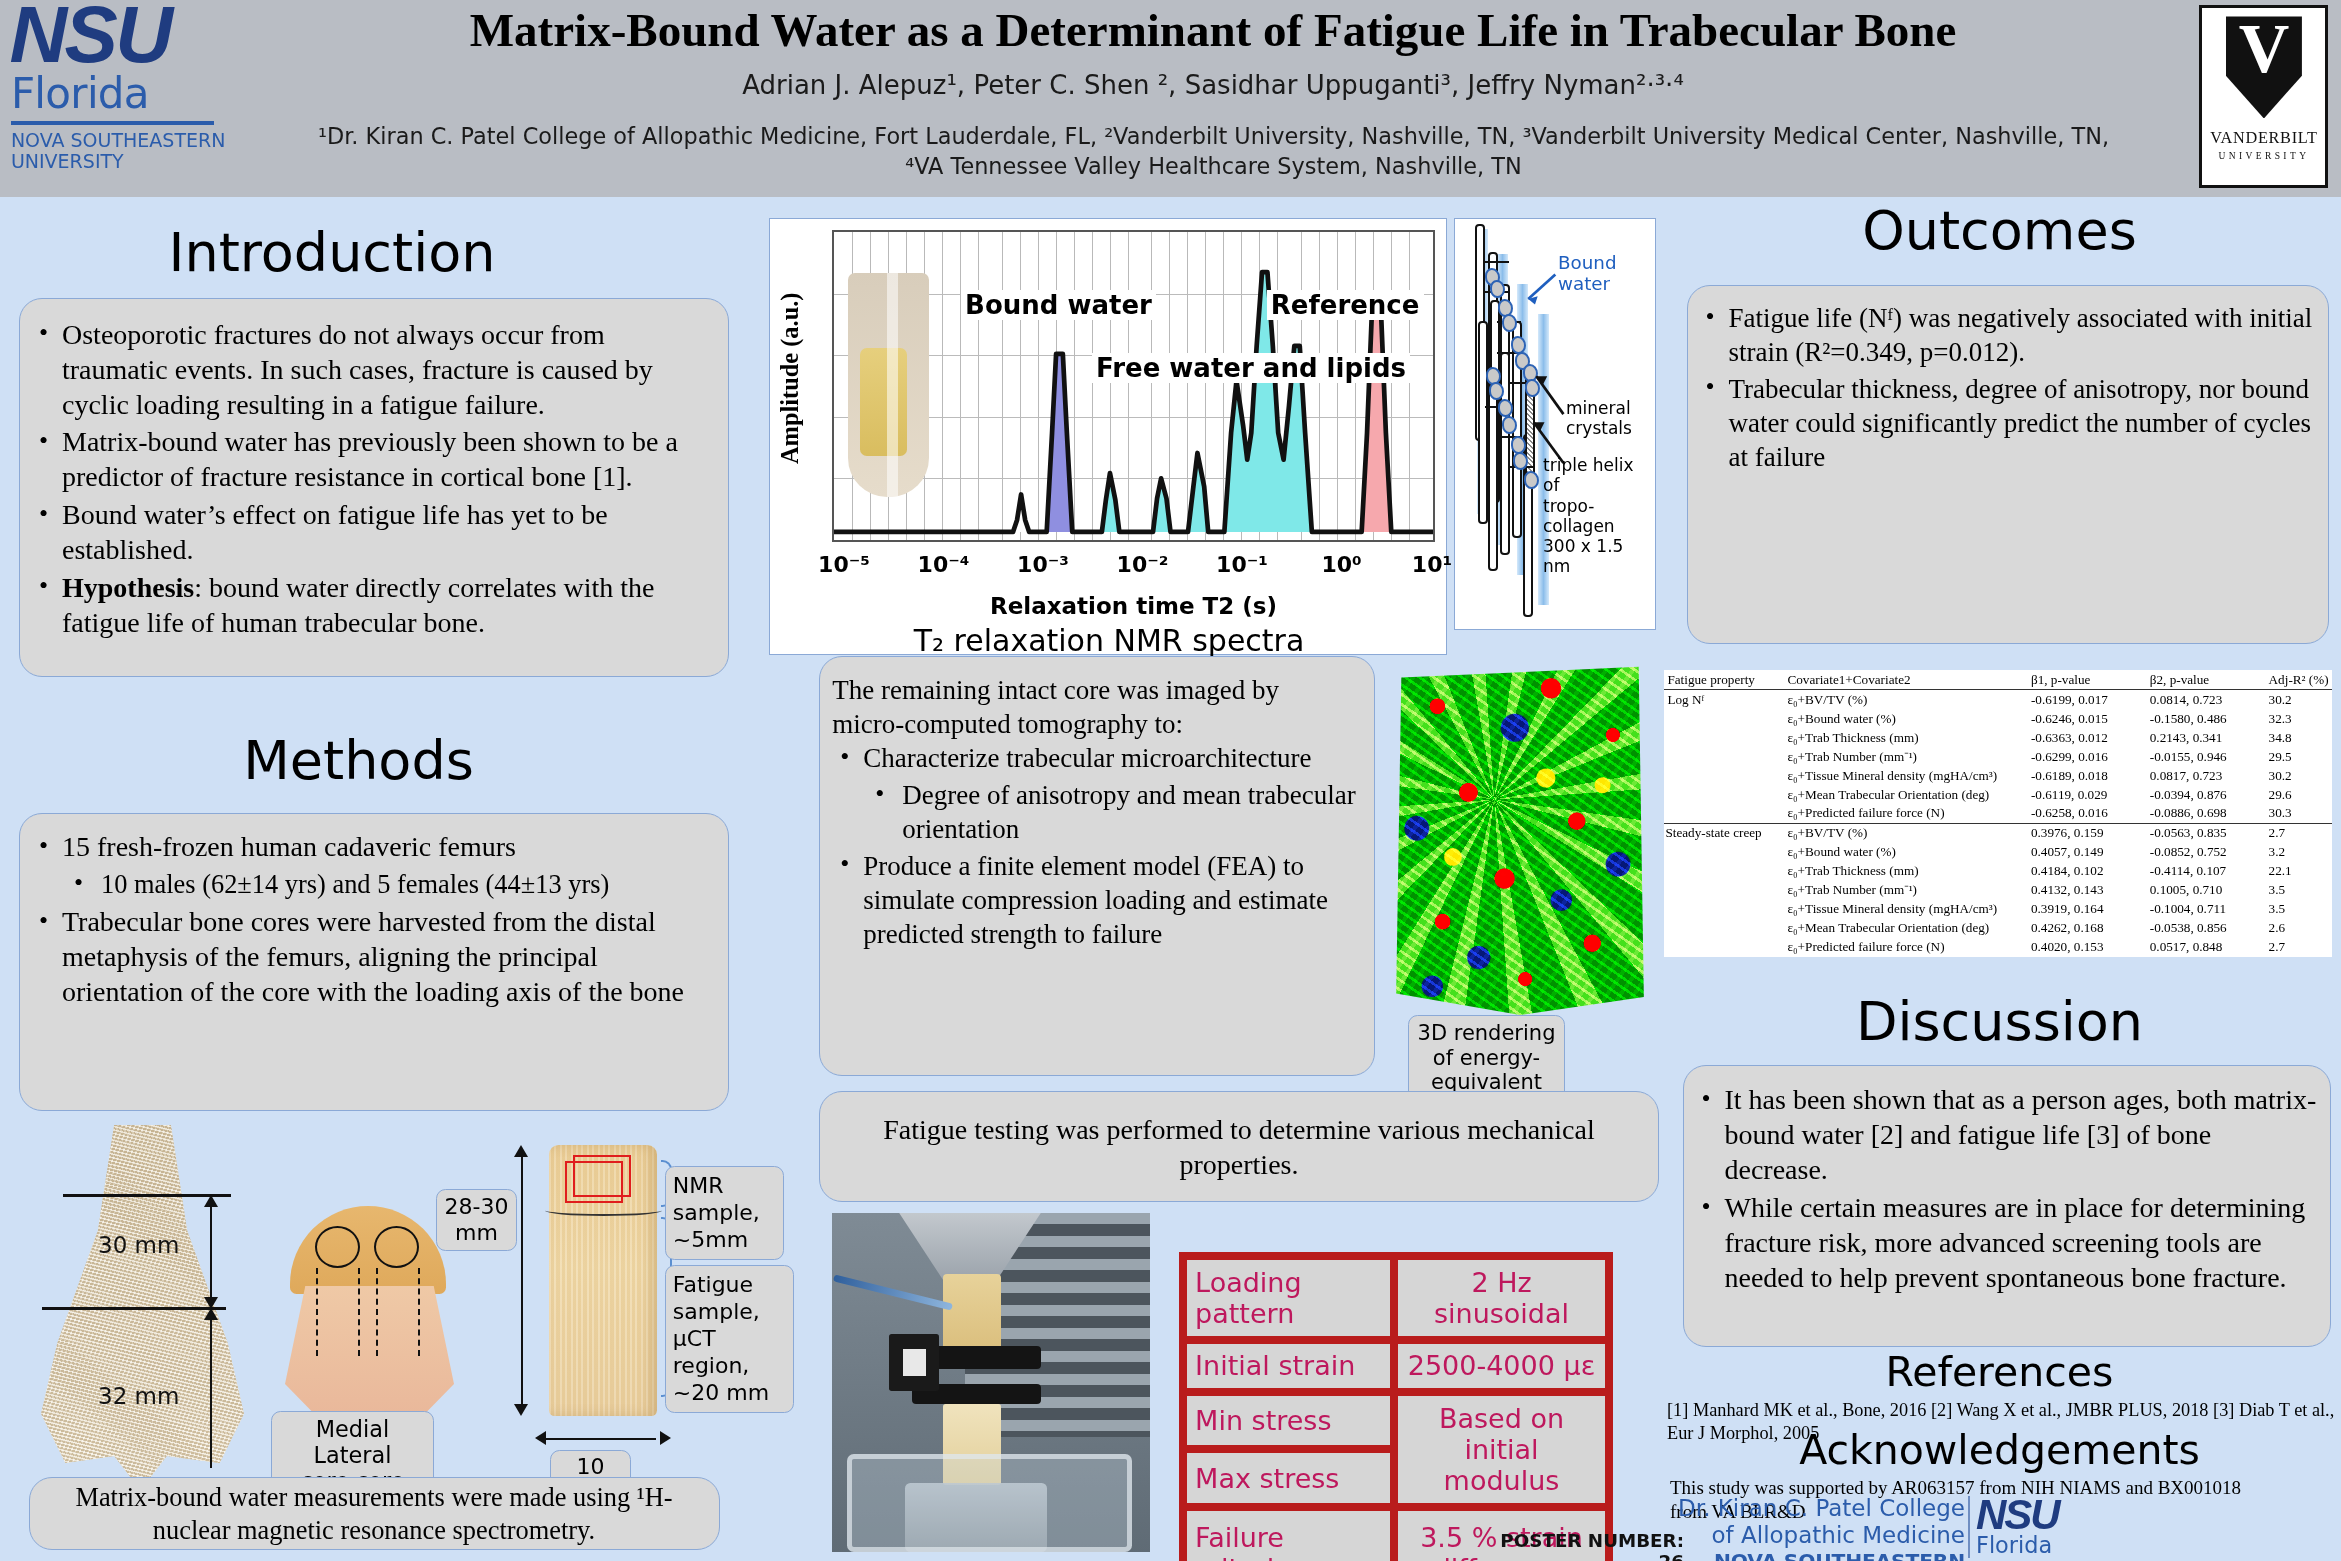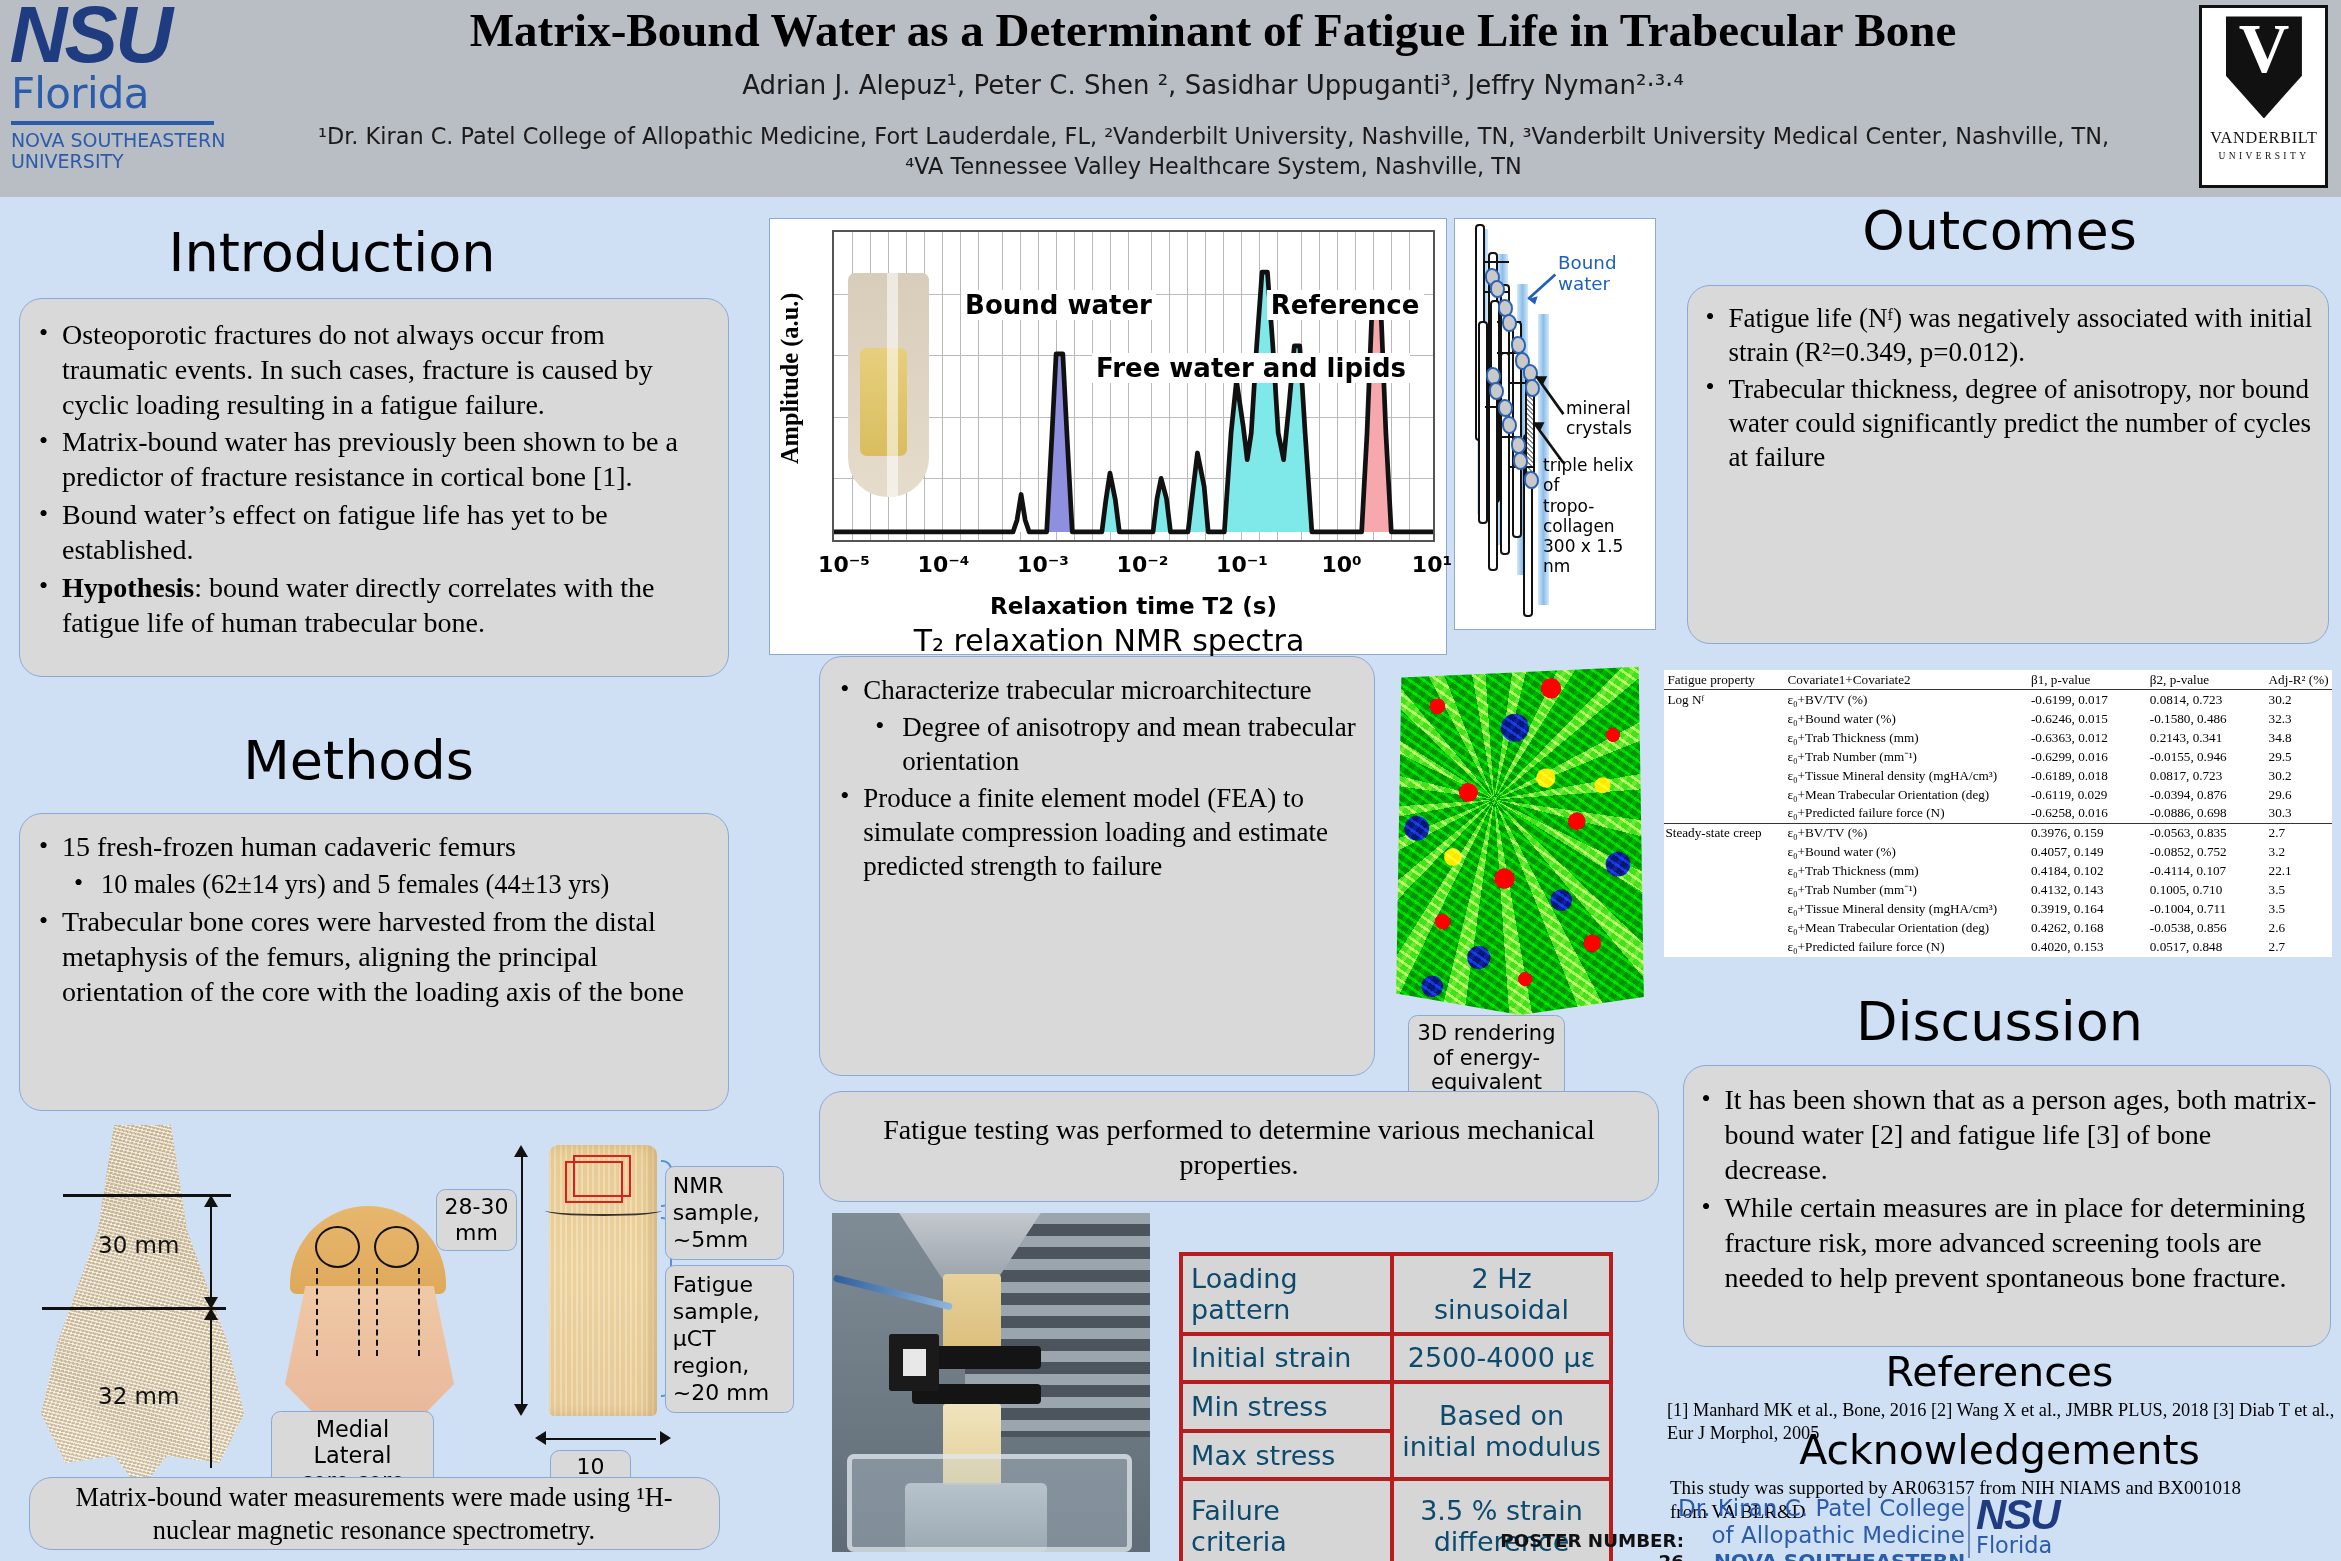--- a/index.html
+++ b/index.html
@@ -299,21 +299,21 @@
   #rig .spec2 { position:absolute; left:111px; top:191px; width:58px; height:81px;
     background:linear-gradient(#f0e3bd,#e2cf9a); border-radius:2.7px; }
   #rig .base { position:absolute; left:73px; top:270px; width:142px; height:69px;
     background:linear-gradient(#b9c2c9,#8e989f); border-radius:5.4px; opacity:.9; }
   #rig .tub { position:absolute; left:15px; top:241px; width:285px; height:98px;
     border:5.4px solid rgba(225,232,238,.7); border-radius:6.8px; background:rgba(200,214,226,.32); }
 
   
   #load-table { position:absolute; left:1179px; top:1252px; width:434px; border-collapse:collapse;
     font-family:"DejaVu Sans", sans-serif; }
-  #load-table td { border:4px solid #b91c1c; background:#d6d6d6; font-size:27px; color:#0c4a6e;
+  #load-table td { border:8px solid #b91c1c; background:#d6d6d6; font-size:27px; color:#be185d;
     padding:6.8px 8.1px; line-height:31px; }
   #load-table td.lc { text-align:left; width:211px; }
   #load-table td.rc { text-align:center; }
 
   
   #out-head { position:absolute; left:1681px; top:202px; width:637px; }
   #out-panel { position:absolute; left:1687px; top:285px; width:642px; height:359px; padding:15px 15px 5.4px 9.5px; }
   #out-panel li { font-size:27px; line-height:34px; }
 
   #stat-table {
@@ -579,20 +579,21 @@
   </svg>
   <div id="coll-bw-lbl">Bound water</div>
   <div class="coll-lbl" style="left:111px;top:179px;white-space:pre-line">mineral
 crystals</div>
   <div class="coll-lbl" style="left:88px;top:236px;white-space:pre-line">triple helix of
 tropo-collagen
 300 x 1.5 nm</div>
 </div>
 
 <div id="mct-panel" class="panel">
+  <p>The remaining intact core was imaged by micro-computed tomography to:</p>
   <ul>
     <li>Characterize trabecular microarchitecture</li>
     <li class="sub">Degree of anisotropy and mean trabecular orientation</li>
     <li>Produce a finite element model (FEA) to simulate compression loading and estimate predicted strength to failure</li>
   </ul>
 </div>
 
 <div id="micro3d">
   <div class="blobs"></div>
 </div>

